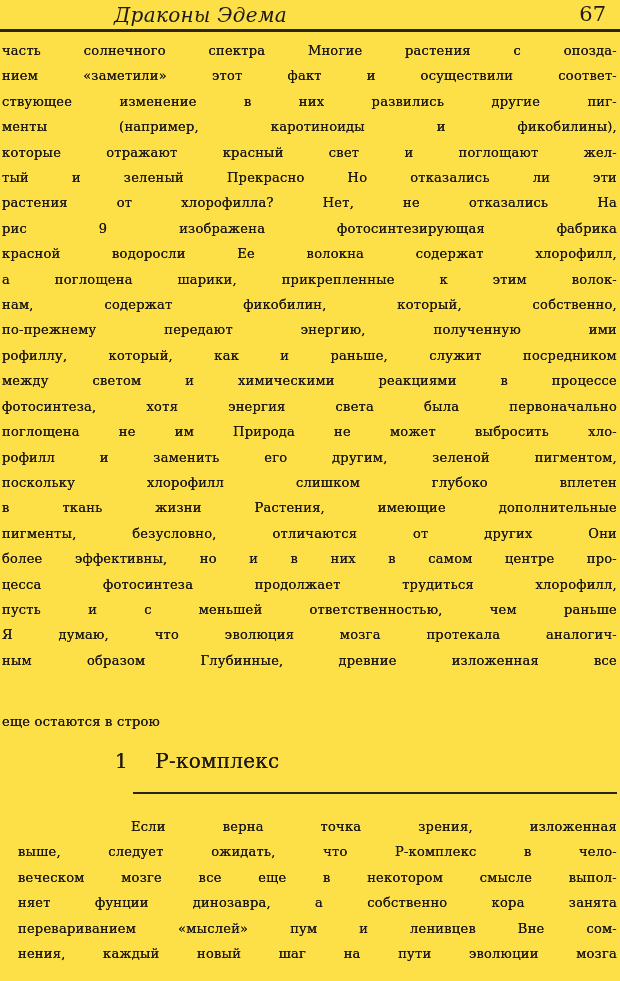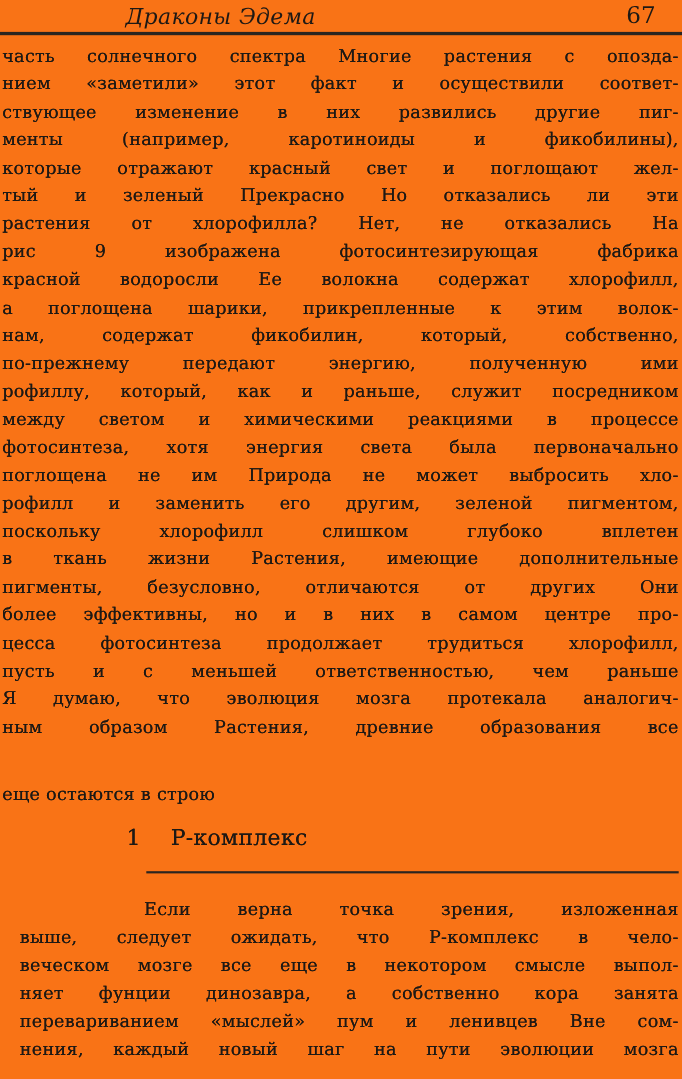--- a/index.html
+++ b/index.html
@@ -2,40 +2,40 @@
 <html><head>
 <meta charset="utf-8">
 <style>
   html,body{margin:0;padding:0;}
   .page{
     position:relative;
     width:620px;
     height:981px;
     box-sizing:border-box;
     padding:0 3px 0 2px;
-    background:#f97316;
+    background:#fde047;
     color:#1d1915;
     font-family:"DejaVu Serif","Liberation Serif",serif;
     overflow:hidden;
   }
   
   .header{position:relative;height:29px;}
   .running-title{
     position:absolute;left:112px;top:3px;
     font-style:italic;font-size:20px;line-height:24px;
     letter-spacing:0.3px;
   }
   .page-number{
-    position:absolute;right:21px;top:2px;
+    position:absolute;right:11px;top:2px;
     font-size:21px;line-height:24px;
   }
   .rule{background:#2b2520;}
   .top-rule{height:3px;margin:0 -3px 0 -2px;}
   
-  .para{font-size:16px;line-height:25.4px;letter-spacing:0.25px;
+  .para{font-size:13px;line-height:25.4px;letter-spacing:0.25px;
         text-shadow:0 0 0.4px currentColor;}
   .para1{margin-top:6px;}
   .line{text-align:justify;text-align-last:justify;}
   .line.nojust{text-align-last:left;margin-top:36px;}
   .line.indent{padding-left:113px;}
   .heading{
     margin-top:14px;padding-left:113px;
     font-size:20px;line-height:25.4px;letter-spacing:0.25px;
     white-space:pre;word-spacing:7px;
     text-shadow:0 0 0.4px currentColor;
@@ -73,21 +73,21 @@
       <div class="line">фотосинтеза, хотя энергия света была первоначально</div>
       <div class="line">поглощена не им  Природа не может выбросить хло-</div>
       <div class="line">рофилл и заменить его другим, зеленой пигментом,</div>
       <div class="line">поскольку  хлорофилл  слишком  глубоко  вплетен</div>
       <div class="line">в ткань жизни  Растения, имеющие дополнительные</div>
       <div class="line">пигменты,  безусловно,  отличаются  от  других  Они</div>
       <div class="line">более эффективны, но и в них в самом центре про-</div>
       <div class="line">цесса фотосинтеза продолжает трудиться хлорофилл,</div>
       <div class="line">пусть и с меньшей ответственностью, чем раньше</div>
       <div class="line">Я думаю, что эволюция мозга протекала аналогич-</div>
-      <div class="line">ным образом  Растения, древние образования все</div>
+      <div class="line">ным образом  Глубинные, древние изложенная все</div>
       <div class="line nojust">еще остаются в строю</div>
     </div>
 
   <div class="heading">1  Р-комплекс</div>
 
   <div class="rule mid-rule"></div>
 
   <div class="para para2">
       <div class="line indent">Если верна точка зрения, изложенная</div>
       <div class="line">выше, следует ожидать, что Р-комплекс в чело-</div>

